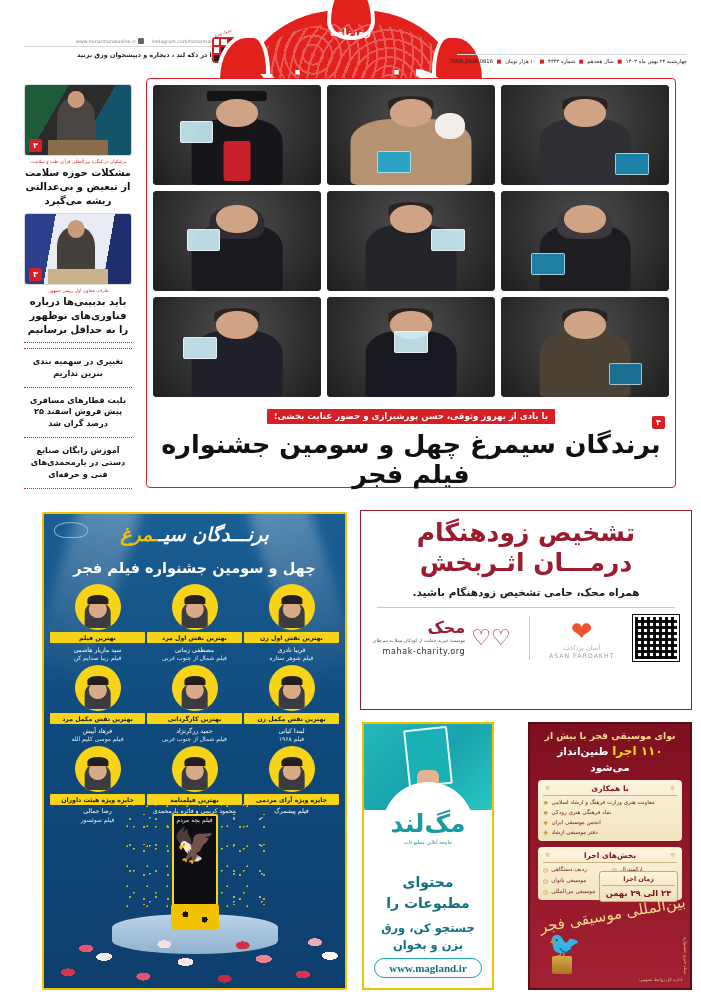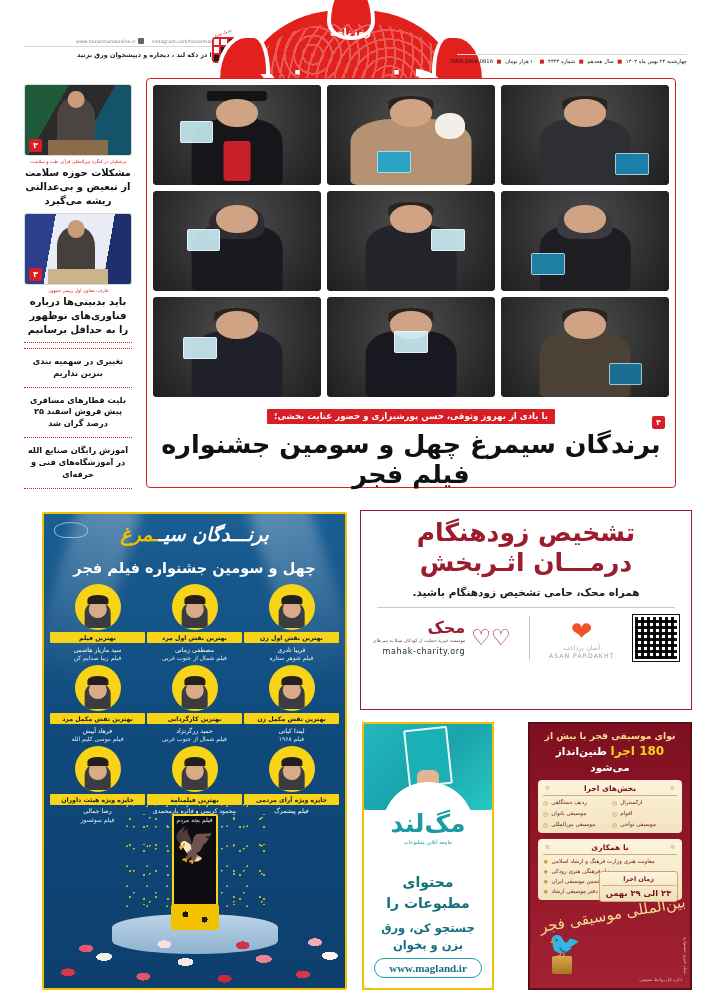--- a/index.html
+++ b/index.html
@@ -373,21 +373,21 @@
       <div class="sb-kicker">عارف، معاون اول رییس جمهور:</div>
       <div class="sb-title">باید بدبینی‌ها درباره فناوری‌های نوظهور را به حداقل برسانیم</div>
     </div>
 
     <div class="sb-rule"></div>
     <div class="sb-rule"></div>
     <div class="sb-brief">تغییری در سهمیه بندی بنزین نداریم</div>
     <div class="sb-rule"></div>
     <div class="sb-brief">بلیت قطارهای مسافری پیش فروش اسفند ۲۵ درصد گران شد</div>
     <div class="sb-rule"></div>
-    <div class="sb-brief">آموزش رایگان صنایع الله در آموزشگاه‌های فنی و حرفه‌ای</div>
+    <div class="sb-brief">آموزش رایگان صنایع دستی در یارمحمدی‌های فنی و حرفه‌ای</div>
     <div class="sb-rule"></div>
   </div>
 
   <div class="pkg">
     <div class="grid">
       <div class="cell c1">
           <div class="bg"></div>
           <div class="subj"></div>
           <div class="hair"></div>
           <div class="face"></div>
@@ -612,21 +612,41 @@
       <div class="mg-t2">جستجو کن، ورق بزن و بخوان</div>
     </div>
     <div class="mg-urlwrap">
       <div class="mg-url">www.magland.ir</div>
     </div>
   </div>
 
   <div class="fajr">
     <div class="fj-head">
       <div class="fj-h1">نوای موسیقی فجر با بیش از</div>
-      <div class="fj-h2"><span class="big">180 اجرا</span><span> طنین‌انداز می‌شود</span></div>
+      <div class="fj-h2"><span class="big">۱۱۰ اجرا</span><span> طنین‌انداز می‌شود</span></div>
+    </div>
+
+    <div class="fj-panel">
+      <div class="fj-ttl">با همکاری</div>
+      <div class="fj-li">
+          <span>معاونت هنری وزارت فرهنگ و ارشاد اسلامی</span>
+          <span class="dot">❖</span>
+        </div>
+      <div class="fj-li">
+          <span>بنیاد فرهنگی هنری رودکی</span>
+          <span class="dot">❖</span>
+        </div>
+      <div class="fj-li">
+          <span>انجمن موسیقی ایران</span>
+          <span class="dot">❖</span>
+        </div>
+      <div class="fj-li">
+          <span>دفتر موسیقی ارشاد</span>
+          <span class="dot">❖</span>
+        </div>
     </div>
 
     <div class="fj-panel">
       <div class="fj-ttl">بخش‌های اجرا</div>
       <div class="fj-cols">
         <div class="fj-li">
             <span>ارکسترال</span>
             <span class="dot">◎</span>
           </div>
         <div class="fj-li">
@@ -645,40 +665,20 @@
             <span>موسیقی نواحی</span>
             <span class="dot">◎</span>
           </div>
         <div class="fj-li">
             <span>موسیقی بین‌المللی</span>
             <span class="dot">◎</span>
           </div>
       </div>
     </div>
 
-    <div class="fj-panel">
-      <div class="fj-ttl">با همکاری</div>
-      <div class="fj-li">
-          <span>معاونت هنری وزارت فرهنگ و ارشاد اسلامی</span>
-          <span class="dot">❖</span>
-        </div>
-      <div class="fj-li">
-          <span>بنیاد فرهنگی هنری رودکی</span>
-          <span class="dot">❖</span>
-        </div>
-      <div class="fj-li">
-          <span>انجمن موسیقی ایران</span>
-          <span class="dot">❖</span>
-        </div>
-      <div class="fj-li">
-          <span>دفتر موسیقی ارشاد</span>
-          <span class="dot">❖</span>
-        </div>
-    </div>
-
     <div class="fj-time">
       <div class="lbl">زمان اجرا</div>
       <div class="val">۲۳ الی ۲۹ بهمن</div>
     </div>
 
     <div class="fj-logo">چهلمین جشنواره بین‌المللی موسیقی فجر</div>
     <div class="fj-bird">🐦</div>
     <div class="fj-stand"></div>
     <div class="fj-side">ستاد خبری جشنواره</div>
     <div class="fj-foot">اداره کل روابط عمومی</div>

